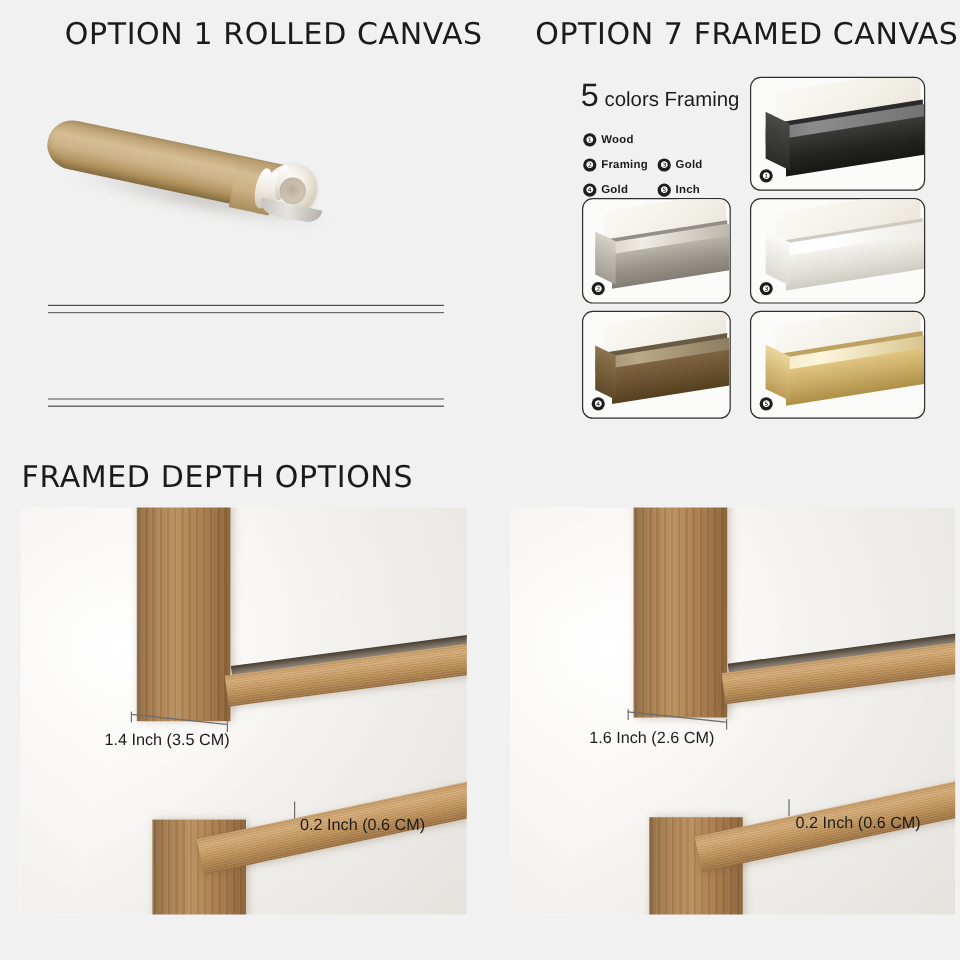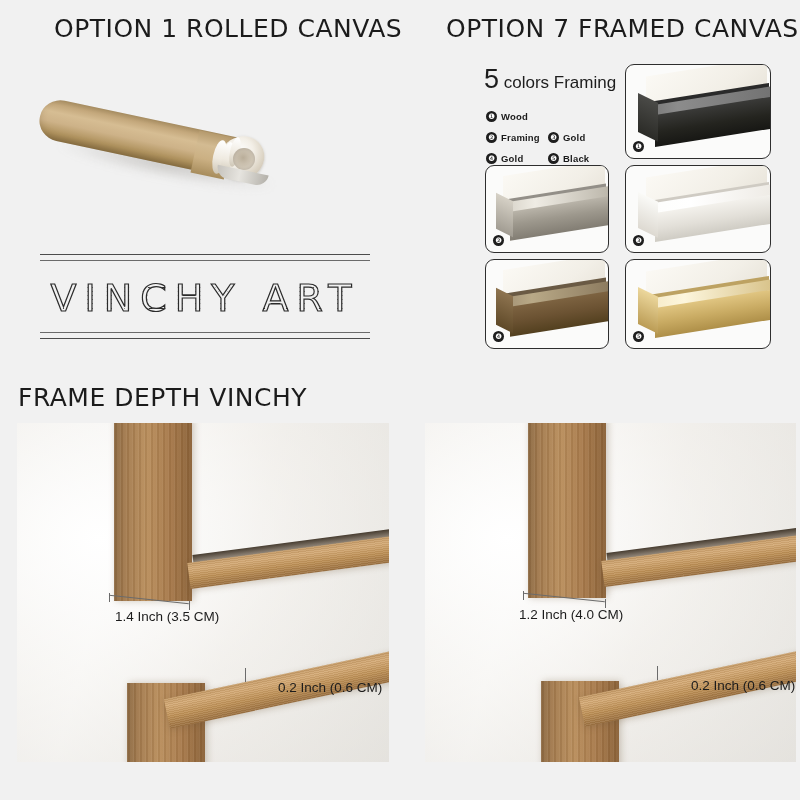--- a/index.html
+++ b/index.html
@@ -359,21 +359,20 @@
   #depth-photo-right .dim-tick.t1 { left: 98px; top: 168px; }
   #depth-photo-right .dim-tick.t2 { left: 180px; top: 176px; }
   #depth-photo-right .dim-line.d  { left: 232px; top: 243px; width: 1px; height: 14px; background: #6b6b6b; }
 
   .dim-label {
     position: absolute;
     font-family: "Liberation Sans", sans-serif;
     font-size: 13.5px;
     color: #1c1c1c;
     white-space: nowrap;
-    margin-left: 28px;
   }
   #depth-photo-left  .dim-label.width { left: 70px;  top: 186px; }
   #depth-photo-left  .dim-label.depth { left: 233px; top: 257px; }
   #depth-photo-right .dim-label.width { left: 66px;  top: 184px; }
   #depth-photo-right .dim-label.depth { left: 238px; top: 255px; }
 </style>
 </head>
 <body>
 
 <div class="heading" id="heading-opt1">OPTION 1 ROLLED CANVAS</div>
@@ -386,21 +385,20 @@
   <div class="tube-paper-edge tp1"></div>
   <div class="tube-paper-edge tp2"></div>
   <div class="tube-paper-edge tp3"></div>
   <div class="tube-roll-inner"></div>
   <div class="tube-foil"></div>
 </div>
 
 <div id="logo-block">
   <div class="logo-rule" id="logo-rule-top1"></div>
   <div class="logo-rule thin" id="logo-rule-top2"></div>
-  <div id="logo-text">VINCHY  ART</div>
   <div class="logo-rule thin" id="logo-rule-bottom1"></div>
   <div class="logo-rule" id="logo-rule-bottom2"></div>
 </div>
 
 <div class="heading" id="heading-opt2">OPTION 7 FRAMED CANVAS</div>
 
 <div id="framing-title">
   <span class="big">5</span><span class="small"> colors Framing</span>
 </div>
 
@@ -421,21 +419,21 @@
       <span class="legend-label">Gold</span>
     </div>
   </div>
   <div class="legend-row">
     <div class="legend-item">
       <span class="legend-badge">❹</span>
       <span class="legend-label">Gold</span>
     </div>
     <div class="legend-item">
       <span class="legend-badge">❺</span>
-      <span class="legend-label">Black</span>
+      <span class="legend-label">Inch</span>
     </div>
   </div>
 </div>
 
 <div class="frame-panel" id="frame-panel-1">
   <div class="fr fr-canvas"></div>
   <div class="fr fr-gap"></div>
   <div class="fr fr-top"></div>
   <div class="fr fr-front"></div>
   <div class="fr fr-side"></div>
@@ -471,21 +469,21 @@
 
 <div class="frame-panel" id="frame-panel-5">
   <div class="fr fr-canvas"></div>
   <div class="fr fr-gap"></div>
   <div class="fr fr-top"></div>
   <div class="fr fr-front"></div>
   <div class="fr fr-side"></div>
   <span class="panel-badge">❺</span>
 </div>
 
-<div class="heading" id="heading-depth">FRAME DEPTH VINCHY</div>
+<div class="heading" id="heading-depth">FRAMED DEPTH OPTIONS</div>
 
 <div class="depth-photo" id="depth-photo-left">
   <div class="wall-shade"></div>
   <div class="stile upper"></div>
   <div class="rail-shadowline upper"></div>
   <div class="rail upper"></div>
   <div class="stile lower"></div>
   <div class="rail lower"></div>
   <div class="dim-tick t1"></div>
   <div class="dim-tick t2"></div>
@@ -499,15 +497,15 @@
   <div class="wall-shade"></div>
   <div class="stile upper"></div>
   <div class="rail-shadowline upper"></div>
   <div class="rail upper"></div>
   <div class="stile lower"></div>
   <div class="rail lower"></div>
   <div class="dim-tick t1"></div>
   <div class="dim-tick t2"></div>
   <div class="dim-line w"></div>
   <div class="dim-line d"></div>
-  <div class="dim-label width">1.2 Inch (4.0 CM)</div>
+  <div class="dim-label width">1.6 Inch (2.6 CM)</div>
   <div class="dim-label depth">0.2 Inch (0.6 CM)</div>
 </div>
 
 </body></html>

